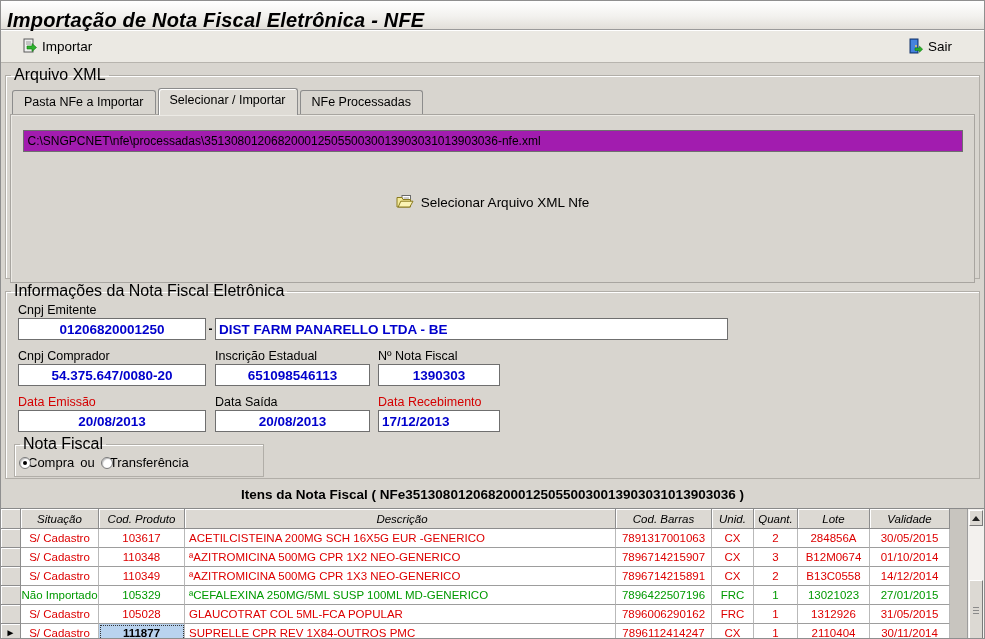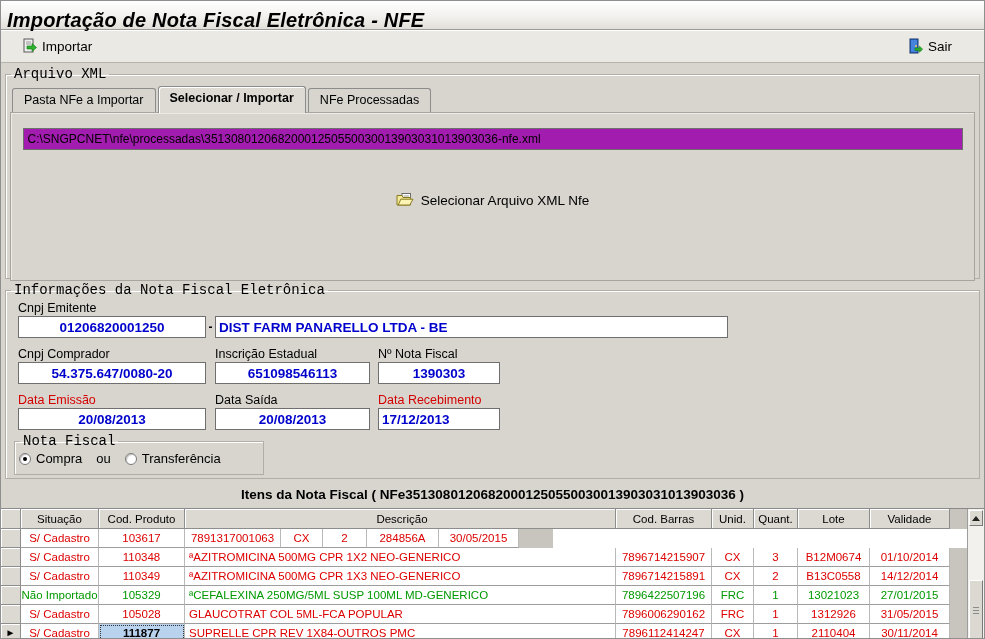--- a/index.html
+++ b/index.html
@@ -23,32 +23,32 @@
   }
   .tb-btn { display:flex; align-items:center; gap:5px; padding:4px 8px; font-size:13.5px; cursor:default; }
   .tb-importar { margin-left:12px;align-items:flex-end; }
   .tb-sair { margin-left:auto; margin-right:24px; }
   .icon { display:inline-flex; }
   
   fieldset.group {
     border:1px solid #b1aea8; box-shadow:inset 1px 1px 0 #ffffff;
     margin:3px 4px 0 4px; padding:1px 4px 4px;
   }
-  fieldset.group legend { font-size:14px; padding:0 3px; margin-left:1px;font-family:Liberation Mono, monospace; }
+  fieldset.group legend { font-size:16px; padding:0 3px; margin-left:1px; }
   .arquivo { height:213px; }
   
   .tabstrip { display:flex; align-items:flex-end; margin:2px 0 0 2px; position:relative; z-index:2; height:27px; }
   .tab {
     padding:4px 11px 4px; margin-right:2px; font-size:12.5px;
     border:1px solid #8c8c8c; border-bottom:none; background:#d8d5cf;
     border-top-left-radius:3px; border-top-right-radius:3px; height:24px; cursor:default;
   }
   .tab.active {
     height:27px; background:#dedbd5; box-shadow:inset 1px 1px 0 #ffffff;
-    position:relative; z-index:3; margin-bottom:-1px;font-weight:bold;
+    position:relative; z-index:3; margin-bottom:-1px;
   }
   .tabpanel {
     border:1px solid #a8a5a0; box-shadow:inset 1px 1px 0 #eceae5;
     background:#d8d5cf; height:169px; position:relative; padding-top:15px;
   }
   .path-input {
     display:block; width:940px; height:22px; margin:0 auto;
     border:1px solid #6f6f6f; background:#a21caf; padding:2px 4px;
     font-family:"Liberation Sans", sans-serif; font-size:12px; color:#000;
   }
@@ -69,39 +69,39 @@
     font-family:"Liberation Sans", sans-serif; padding:1px 3px;
   }
   .w-cnpj { width:188px; }
   .w-ie   { width:155px; margin-left:9px; }
   .w-nf   { width:122px; margin-left:8px; }
   .w-nome { width:513px; text-align:left; }
   .field.left { text-align:left; }
   .dash { width:9px; text-align:center; font-weight:bold; }
   .mt8 { margin-top:9px; }
   .nf-group { width:250px; height:42px; margin:3px 0 0 4px; padding:2px 6px; }
-  .nf-inner { display:flex; align-items:center; gap:8px; font-size:13px; margin-top:1px; }
+  .nf-inner { display:flex; align-items:center; font-size:13px; margin-top:1px; }
   .radio {
     width:12px; height:12px; border-radius:50%; background:#fff;
     border:1px solid #7a7a7a; box-shadow:inset 1px 1px 1px rgba(0,0,0,.25);
     position:relative; flex:none; cursor:default;
   }
   .radio.checked::after { content:""; position:absolute; inset:3px; border-radius:50%; background:#000; }
   .radio-lbl { margin-left:-3px; }
   .ou { margin:0 6px; }
   
   .grid-title { text-align:center; font-weight:bold; font-size:13.5px; padding:8px 0 6px; }
   
   .grid { position:relative; height:134px; border-top:1px solid #8a8a8a; background:#c8c5bf; }
   .grid-header, .grid-row { display:flex; }
   .grid-header { height:20px; }
   .gh-cell, .ind {
     background:#dcd9d3; border-right:1px solid #8d8d8d; border-bottom:1px solid #8d8d8d;
     box-shadow:inset 1px 1px 0 #ffffff;
-    display:flex; align-items:center; justify-content:center; font-size:11.5px;
+    display:flex; align-items:center; justify-content:center; font-size:11.5px;font-style:italic;
   }
   .grid-row { height:19px; background:#fff; }
   .g-cell {
     border-right:1px solid #b9b9b9; border-bottom:1px solid #9d9d9d; background:#fff;
     display:flex; align-items:center; justify-content:center;
     font-size:11.5px; white-space:nowrap; overflow:hidden;
   }
   .ind { width:20px; flex:none; background:#dcd9d3; }
   .c-sit { width:78px; flex:none; }
   .c-cod { width:86px; flex:none; }
@@ -252,20 +252,21 @@
       <div class="gh-cell c-qtd">Quant.</div>
       <div class="gh-cell c-lot">Lote</div>
       <div class="gh-cell c-val">Validade</div>
       <div class="gh-cell c-fill"></div>
     </div>
 
     <div class="grid-row" style="color: rgb(221, 0, 0);">
       <div class="ind"></div>
       <div class="g-cell c-sit">S/ Cadastro</div>
       <div class="g-cell c-cod">103617</div>
+      <div class="g-cell c-desc">ACETILCISTEINA 200MG SCH 16X5G EUR -GENERICO</div>
       <div class="g-cell c-bar">7891317001063</div>
       <div class="g-cell c-uni">CX</div>
       <div class="g-cell c-qtd">2</div>
       <div class="g-cell c-lot">284856A</div>
       <div class="g-cell c-val">30/05/2015</div>
       <div class="g-cell c-fill"></div>
     </div>
 
     <div class="grid-row" style="color: rgb(221, 0, 0);">
       <div class="ind"></div>

